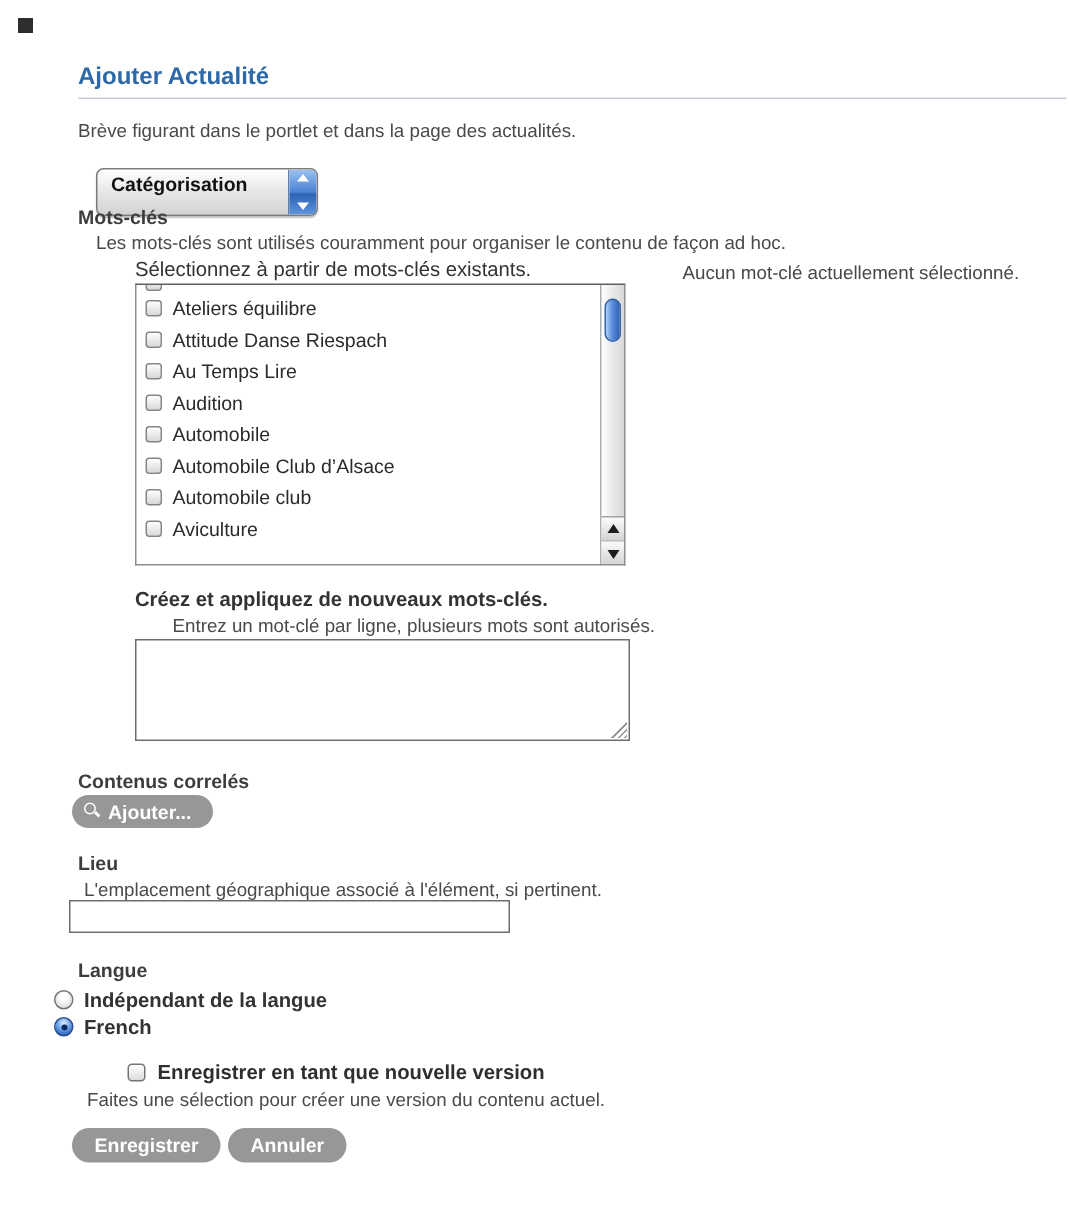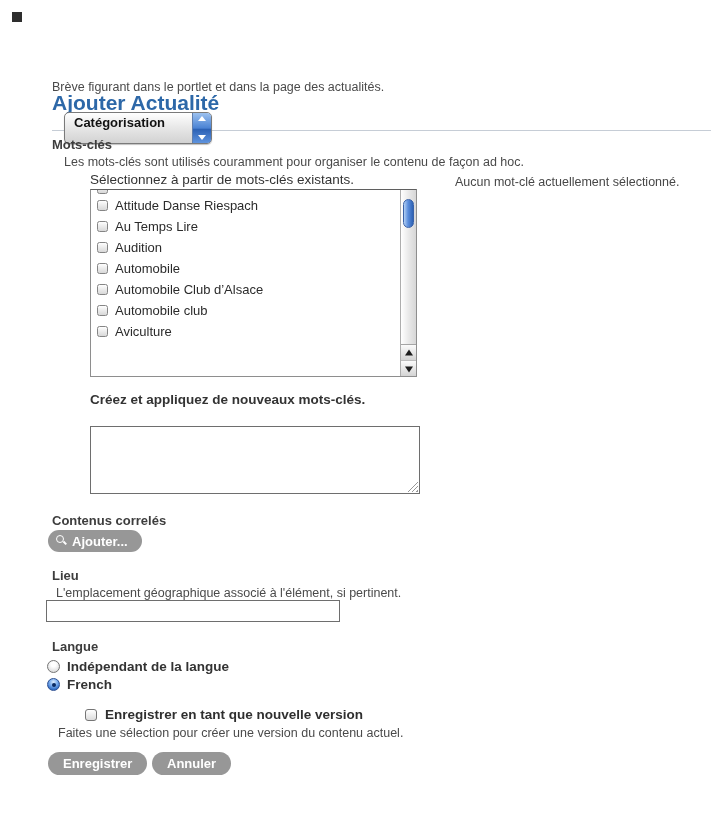--- a/index.html
+++ b/index.html
@@ -6,22 +6,22 @@
   html,body { background:#fff; }
   body { font-family:"Liberation Sans", sans-serif; color:#444; }
   #page { position:relative; width:713px; height:815px; background:#fff; overflow:hidden; }
 
   .abs { position:absolute; }
 
   #corner-square { left:12px; top:12px; width:10px; height:10px; background:#2e2e2e; }
 
   h1#page-title {
     left:52px; top:44px; width:659px;
-    font-size:21px; font-weight:bold; color:#2d68a8;
-    padding-bottom:16px; border-bottom:1px solid #c6cdd6; line-height:1.05;margin-top:48px;
+    font-size:16px; font-weight:bold; color:#2d68a8;
+    padding-bottom:4px; border-bottom:1px solid #c6cdd6; line-height:1.05;
   }
   #page-desc { left:52px; top:80px; font-size:12.5px; color:#4a4a4a; }
 
   
   #categorisation-select {
     left:64px; top:112px; width:148px; height:32px;
     border:1px solid #7a7a7a; border-radius:5px;
     background:linear-gradient(#ffffff, #e9e9e9 45%, #d2d2d2);
     box-shadow:0 1px 1px rgba(0,0,0,.25);
     cursor:default;
@@ -107,21 +107,21 @@
     border:1.5px solid #fff; border-radius:50%; }
   #add-related-button .mag::after { content:""; position:absolute; left:6px; top:6px; width:4px; height:1.5px;
     background:#fff; transform:rotate(45deg); }
 
   #location-label { left:52px; top:568px; }
   #location-help { left:44px; top:586px; }
   #location-input { left:46px; top:600px; width:294px; height:22px; border:1px solid #6e6e6e; background:#fff;
     font-family:"Liberation Sans", sans-serif; font-size:13px; padding:0 4px; }
 
   #language-label { left:52px; top:639px; }
-  #lang-rows { position:absolute; left:47px; top:658px; }
+  #lang-rows { position:absolute; left:36px; top:658px; }
   .lang-row { display:flex; align-items:center; height:17px; margin-bottom:1px; cursor:default; }
   .radio { width:13px; height:13px; flex:0 0 13px; border-radius:50%;
     border:1px solid #757575; background:radial-gradient(circle at 50% 32%, #ffffff 25%, #d2d2d2 95%); }
   .lang-row .lang-label { margin-left:7px; font-size:13.5px; font-weight:bold; color:#333; }
   .lang-row.selected .radio { position:relative; border-color:#2c4f92;
     background:radial-gradient(circle at 50% 28%, #dcecfc 0%, #7badee 40%, #2f6cc4 78%, #1d4f9e 100%); }
   .lang-row.selected .radio::after { content:""; position:absolute; left:3.5px; top:3.5px; width:4.5px; height:4.5px;
     border-radius:50%; background:#0a2a63; }
 
   #version-row { left:48px; top:707px; display:flex; align-items:center;padding-left:37px; }
@@ -156,20 +156,24 @@
   <div id="keywords-help" class="abs help-text">Les mots-clés sont utilisés couramment pour organiser le contenu de façon ad hoc.</div>
 
   <div id="existing-keywords-label" class="abs">Sélectionnez à partir de mots-clés existants.</div>
   <div id="no-keyword-text" class="abs">Aucun mot-clé actuellement sélectionné.</div>
 
   <div id="keywords-listbox" class="abs">
     <div class="kw-partial">
       <span class="cb"></span>
     </div>
     <div id="kw-rows">
+  <div class="kw-row">
+    <span class="cb"></span>
+    <span class="kw-label">Ateliers équilibre</span>
+  </div>
 
   <div class="kw-row">
     <span class="cb"></span>
     <span class="kw-label">Attitude Danse Riespach</span>
   </div>
 
   <div class="kw-row">
     <span class="cb"></span>
     <span class="kw-label">Au Temps Lire</span>
   </div>
@@ -205,20 +209,21 @@
       <div id="sb-up" class="sb-btn">
           <span class="tri"></span>
         </div>
       <div id="sb-down" class="sb-btn">
           <span class="tri"></span>
         </div>
     </div>
   </div>
 
   <div id="new-keywords-label" class="abs">Créez et appliquez de nouveaux mots-clés.</div>
+  <div id="new-keywords-help" class="abs help-text">Entrez un mot-clé par ligne, plusieurs mots sont autorisés.</div>
   <div id="new-keywords-textarea" class="abs">
     <div id="resize-handle"></div>
   </div>
 
   <div id="related-label" class="abs field-label">Contenus correlés</div>
   <button id="add-related-button" class="pill-button">
     <span class="mag"></span>
     <span>Ajouter...</span>
   </button>
 

